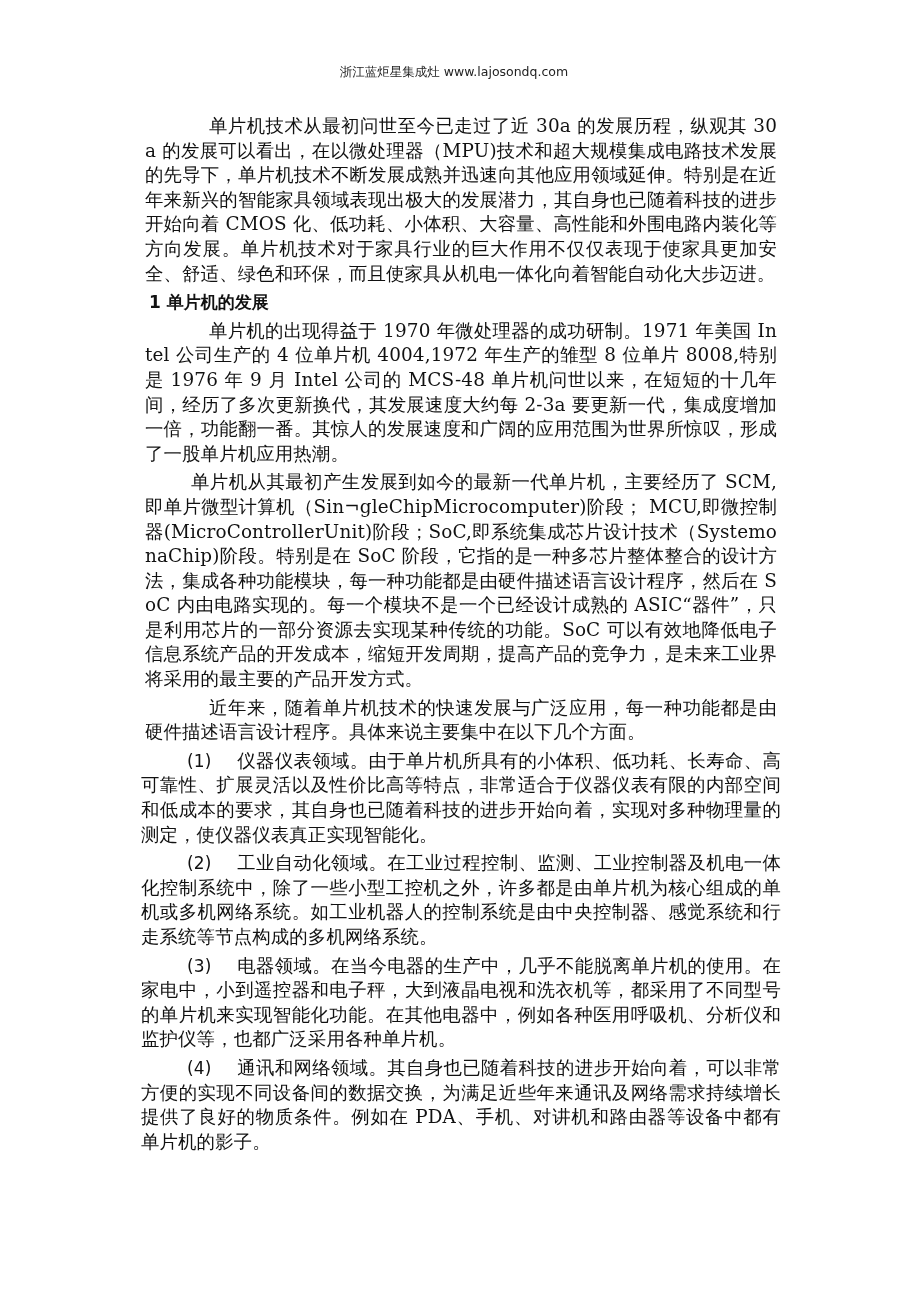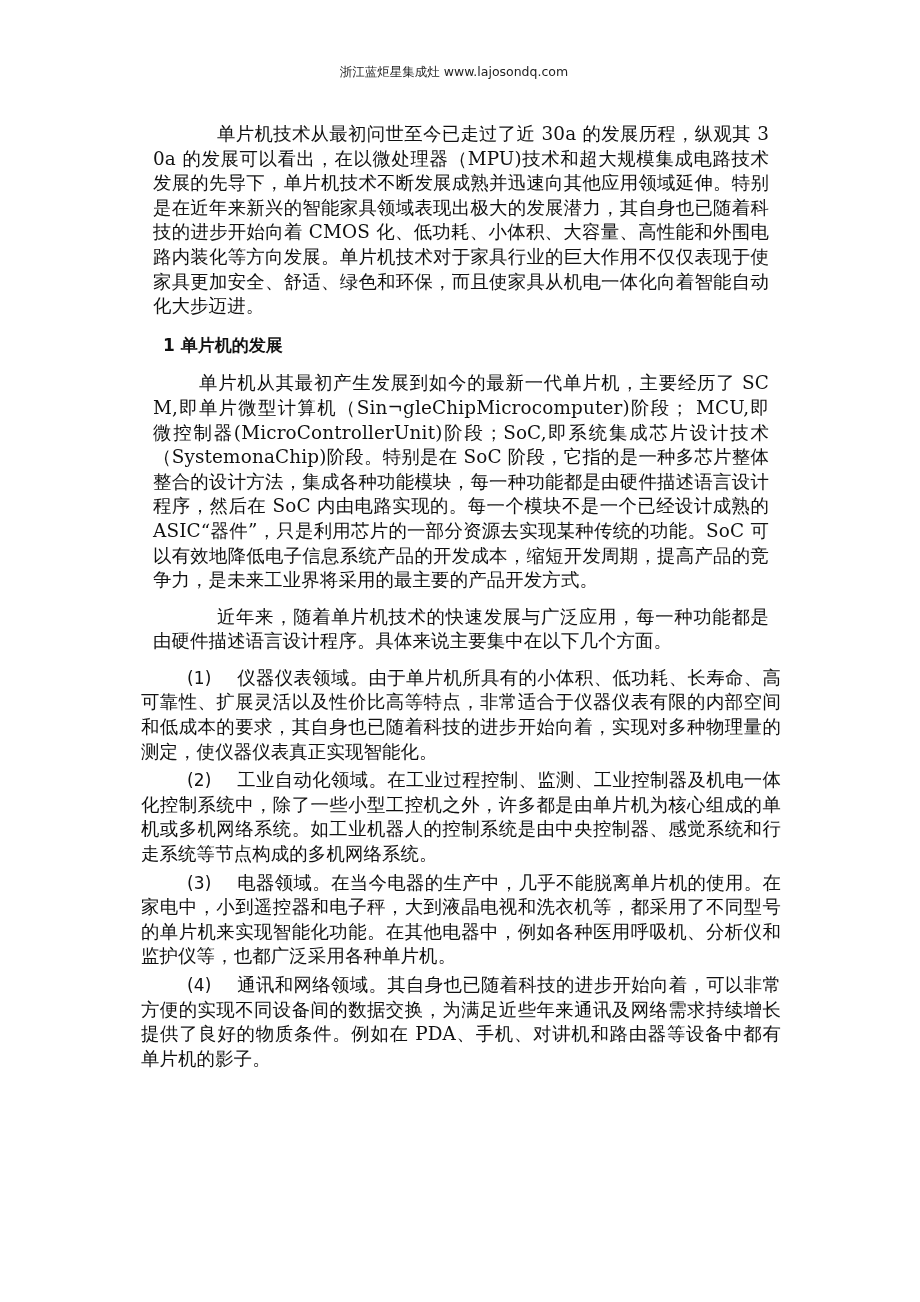--- a/index.html
+++ b/index.html
@@ -26,32 +26,32 @@
       color: #222;
       font-family: "DejaVu Sans", "Liberation Sans", sans-serif;
     }
     .content {
       position: absolute;
       top: 110px;
       left: 141px;
       width: 640px;
     }
     .para {
-      margin: 12px;
+      margin: 4px;
       font-size: 18.4px;
       line-height: 24.6px;
       text-align: justify;
       text-align-last: left;
       letter-spacing: 0.15px;
       word-break: break-all;
     }
     .indent-2 { text-indent: 64px; }
     .indent-1 { text-indent: 46px; }
     .heading {
-      margin: 14px;
+      margin: 0;
       font-family: "DejaVu Sans", "Liberation Sans", sans-serif;
       font-weight: bold;
       font-size: 17px;
       line-height: 24.6px;
       padding-left: 8px;
     }
     .list-item {
       margin: 0;
       font-size: 18.4px;
       line-height: 24.6px;
@@ -71,20 +71,21 @@
   </style>
 </head>
 <body>
 
 <div class="page-header">浙江蓝炬星集成灶 www.lajosondq.com</div>
 
 <div class="content">
   <p class="para indent-2">单片机技术从最初问世至今已走过了近 30a 的发展历程，纵观其 30a 的发展可以看出，在以微处理器（MPU)技术和超大规模集成电路技术发展的先导下，单片机技术不断发展成熟并迅速向其他应用领域延伸。特别是在近年来新兴的智能家具领域表现出极大的发展潜力，其自身也已随着科技的进步开始向着 CMOS 化、低功耗、小体积、大容量、高性能和外围电路内装化等方向发展。单片机技术对于家具行业的巨大作用不仅仅表现于使家具更加安全、舒适、绿色和环保，而且使家具从机电一体化向着智能自动化大步迈进。</p>
 
   <h2 class="heading">1 单片机的发展</h2>
+  <p class="para indent-2">单片机的出现得益于 1970 年微处理器的成功研制。1971 年美国 Intel 公司生产的 4 位单片机 4004,1972 年生产的雏型 8 位单片 8008,特别是 1976 年 9 月 Intel 公司的 MCS-48 单片机问世以来，在短短的十几年间，经历了多次更新换代，其发展速度大约每 2-3a 要更新一代，集成度增加一倍，功能翻一番。其惊人的发展速度和广阔的应用范围为世界所惊叹，形成了一股单片机应用热潮。</p>
   <p class="para indent-1">单片机从其最初产生发展到如今的最新一代单片机，主要经历了 SCM,即单片微型计算机（Sin¬gleChipMicrocomputer)阶段； MCU,即微控制器(MicroControllerUnit)阶段；SoC,即系统集成芯片设计技术（SystemonaChip)阶段。特别是在 SoC 阶段，它指的是一种多芯片整体整合的设计方法，集成各种功能模块，每一种功能都是由硬件描述语言设计程序，然后在 SoC 内由电路实现的。每一个模块不是一个已经设计成熟的 ASIC“器件”，只是利用芯片的一部分资源去实现某种传统的功能。SoC 可以有效地降低电子信息系统产品的开发成本，缩短开发周期，提高产品的竞争力，是未来工业界将采用的最主要的产品开发方式。</p>
 
   <p class="para indent-2">近年来，随着单片机技术的快速发展与广泛应用，每一种功能都是由硬件描述语言设计程序。具体来说主要集中在以下几个方面。</p>
 
   <p class="list-item"><span class="num">(1)</span><span>仪器仪表领域。由于单片机所具有的小体积、低功耗、长寿命、高可靠性、扩展灵活以及性价比高等特点，非常适合于仪器仪表有限的内部空间和低成本的要求，其自身也已随着科技的进步开始向着，实现对多种物理量的测定，使仪器仪表真正实现智能化。</span></p>
   <p class="list-item"><span class="num">(2)</span><span>工业自动化领域。在工业过程控制、监测、工业控制器及机电一体化控制系统中，除了一些小型工控机之外，许多都是由单片机为核心组成的单机或多机网络系统。如工业机器人的控制系统是由中央控制器、感觉系统和行走系统等节点构成的多机网络系统。</span></p>
   <p class="list-item"><span class="num">(3)</span><span>电器领域。在当今电器的生产中，几乎不能脱离单片机的使用。在家电中，小到遥控器和电子秤，大到液晶电视和洗衣机等，都采用了不同型号的单片机来实现智能化功能。在其他电器中，例如各种医用呼吸机、分析仪和监护仪等，也都广泛采用各种单片机。</span></p>
   <p class="list-item"><span class="num">(4)</span><span>通讯和网络领域。其自身也已随着科技的进步开始向着，可以非常方便的实现不同设备间的数据交换，为满足近些年来通讯及网络需求持续增长提供了良好的物质条件。例如在 PDA、手机、对讲机和路由器等设备中都有单片机的影子。</span></p>
 </div>
 

